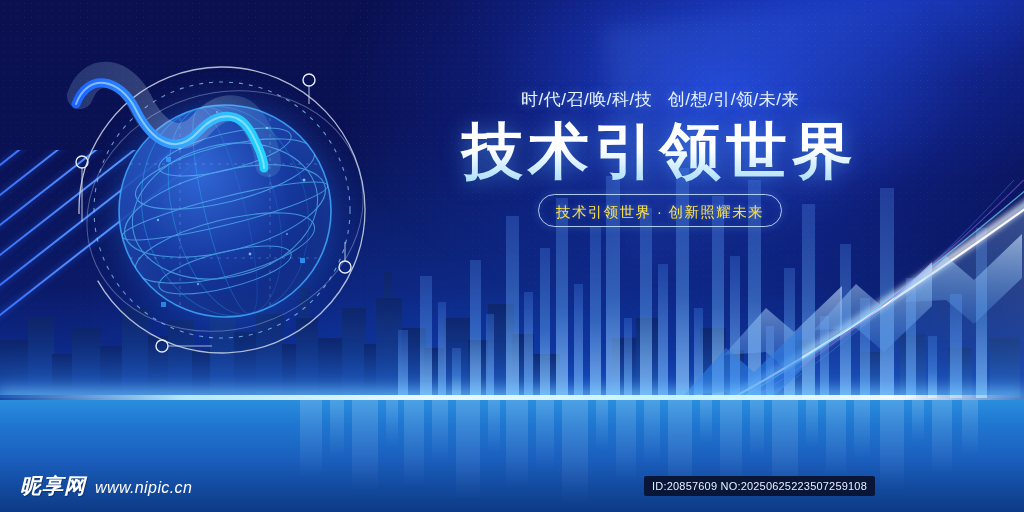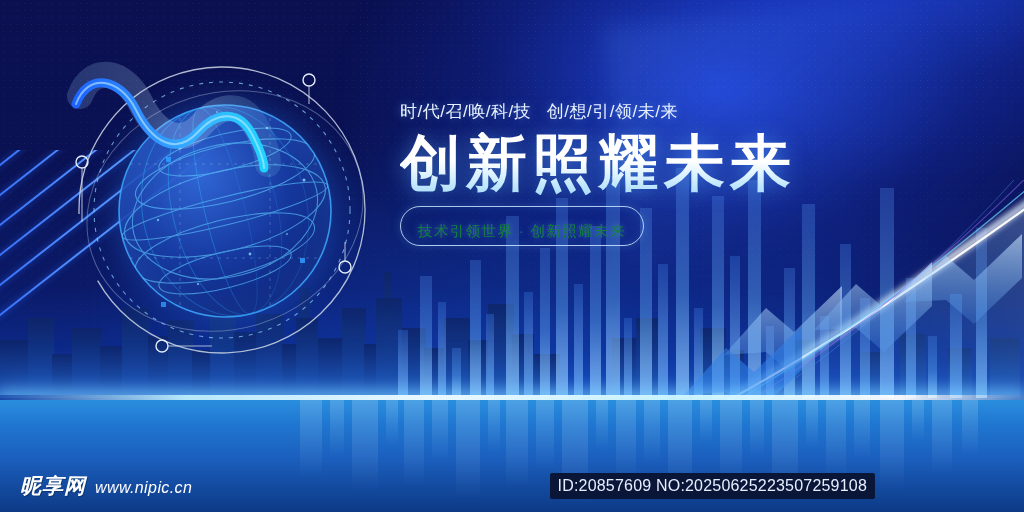--- a/index.html
+++ b/index.html
@@ -70,40 +70,40 @@
   .water{
     position:absolute;left:0;bottom:0;width:1024px;height:112px;
     background:linear-gradient(180deg,#2a8ede 0%, #1f76d0 22%, #1b5fbe 52%, #134a9f 78%, #0d3a86 100%);
   }
   .water-reflect{position:absolute;left:0;bottom:0;width:1024px;height:112px;opacity:.38;}
 
   
   .arc{position:absolute;right:-30px;top:180px;width:470px;height:300px;}
 
   
-  .text-block{position:absolute;left:400px;top:100px;width:520px;}
+  .text-block{position:absolute;left:400px;top:88px;width:520px;text-align:center;}
 
   .eyebrow{
     font-size:17px;letter-spacing:.5px;color:#e8f2ff;font-weight:500;
     text-shadow:0 0 8px rgba(110,175,255,.5);
     white-space:pre;
   }
 
   .headline{
     margin-top:9px;
     font-size:61px;line-height:1.04;font-weight:700;letter-spacing:5px;
     background:linear-gradient(180deg,#ffffff 0%,#ffffff 46%,#d9f1ff 70%,#a9dcfb 100%);
     -webkit-background-clip:text;background-clip:text;color:transparent;
     filter:drop-shadow(0 2px 10px rgba(90,170,255,.55));
   }
 
   .pill{
     display:inline-block;margin-top:11px;
-    padding:15px 17px 4px;border:1px solid rgba(205,232,255,.85);border-radius:999px;
-    font-size:14.5px;letter-spacing:1.4px;color:#15803d;
+    padding:8px 17px 4px;border:1px solid rgba(205,232,255,.85);border-radius:999px;
+    font-size:14.5px;letter-spacing:1.4px;color:#fde047;
     text-shadow:0 0 6px rgba(110,180,255,.5);
     box-shadow:0 0 10px rgba(110,180,255,.22), inset 0 0 10px rgba(110,180,255,.12);
   }
 
   .subline{
     margin-top:9px;font-size:12.5px;letter-spacing:1px;color:#b9cdf0;opacity:.92;
     white-space:pre;
   }
 
   
@@ -117,21 +117,21 @@
   .wm-mark{
     font-size:21px;font-weight:700;color:#ffffff;letter-spacing:1px;
     font-style:italic;
     text-shadow:1px 1px 0 rgba(0,0,0,.25);
   }
   .wm-url{
     font-size:16px;font-weight:400;font-style:italic;color:#ffffff;letter-spacing:.4px;
   }
   .wm-id{
     position:absolute;right:14px;top:50%;transform:translateY(-50%);
-    background:#0a1638;color:#e6eeff;font-size:16px;letter-spacing:.2px;
+    background:#0a1638;color:#e6eeff;font-size:11px;letter-spacing:.2px;
     padding:4px 8px;border-radius:2px;white-space:nowrap;
   }
 </style>
 </head>
 <body>
 
 <div id="poster">
 
   <div class="bg-base"></div>
   <div class="bg-topglow"></div>
@@ -410,21 +410,21 @@
         <rect x="854" y="0" width="16" height="60"></rect>
       <rect x="880" y="0" width="24" height="92"></rect>
         <rect x="912" y="0" width="12" height="42"></rect>
       <rect x="932" y="0" width="20" height="74"></rect>
         <rect x="962" y="0" width="16" height="56"></rect>
     </g>
   </svg>
 
   <div class="text-block">
     <div class="eyebrow">时/代/召/唤/科/技   创/想/引/领/未/来</div>
-    <div class="headline">创新照耀未来</div>
+    <div class="headline">技术引领世界</div>
     <div class="pill">技术引领世界 · 创新照耀未来</div>
   </div>
 
   <div class="wm">
     <div class="wm-logo">
       <span class="wm-mark">昵享网</span>
       <span class="wm-url">www.nipic.cn</span>
     </div>
     <div class="wm-id">ID:20857609 NO:20250625223507259108</div>
   </div>

